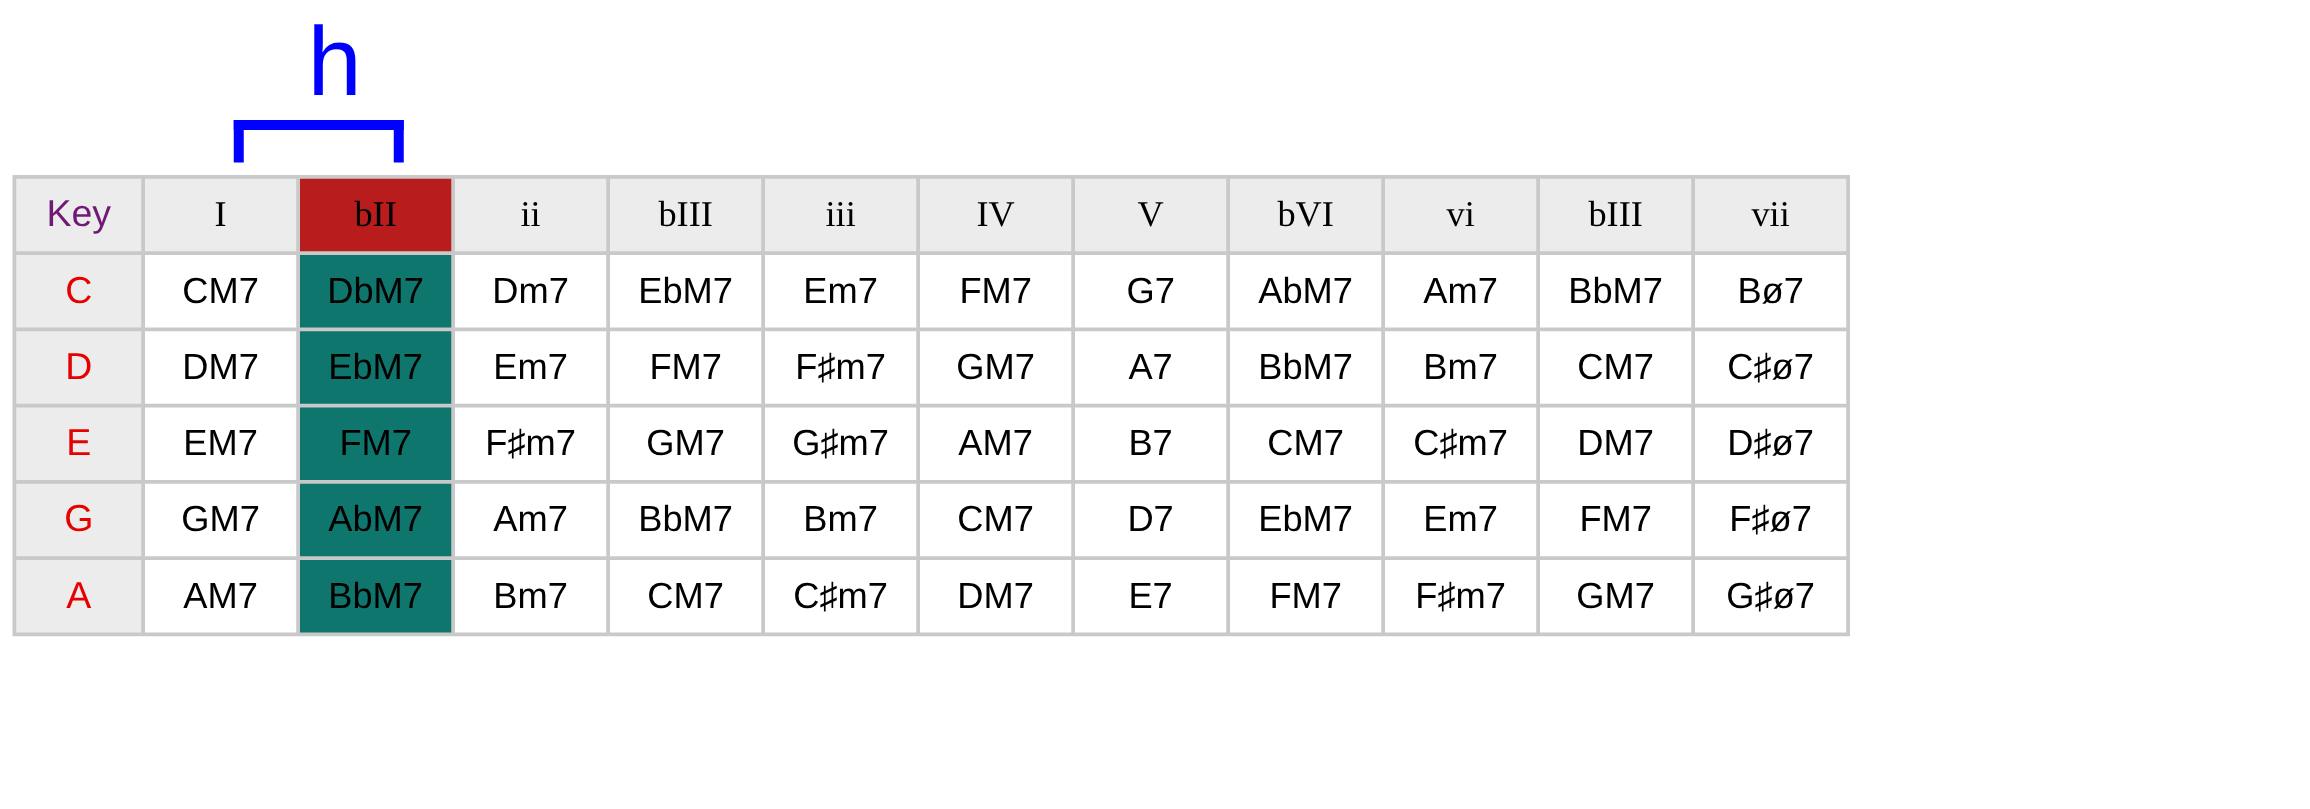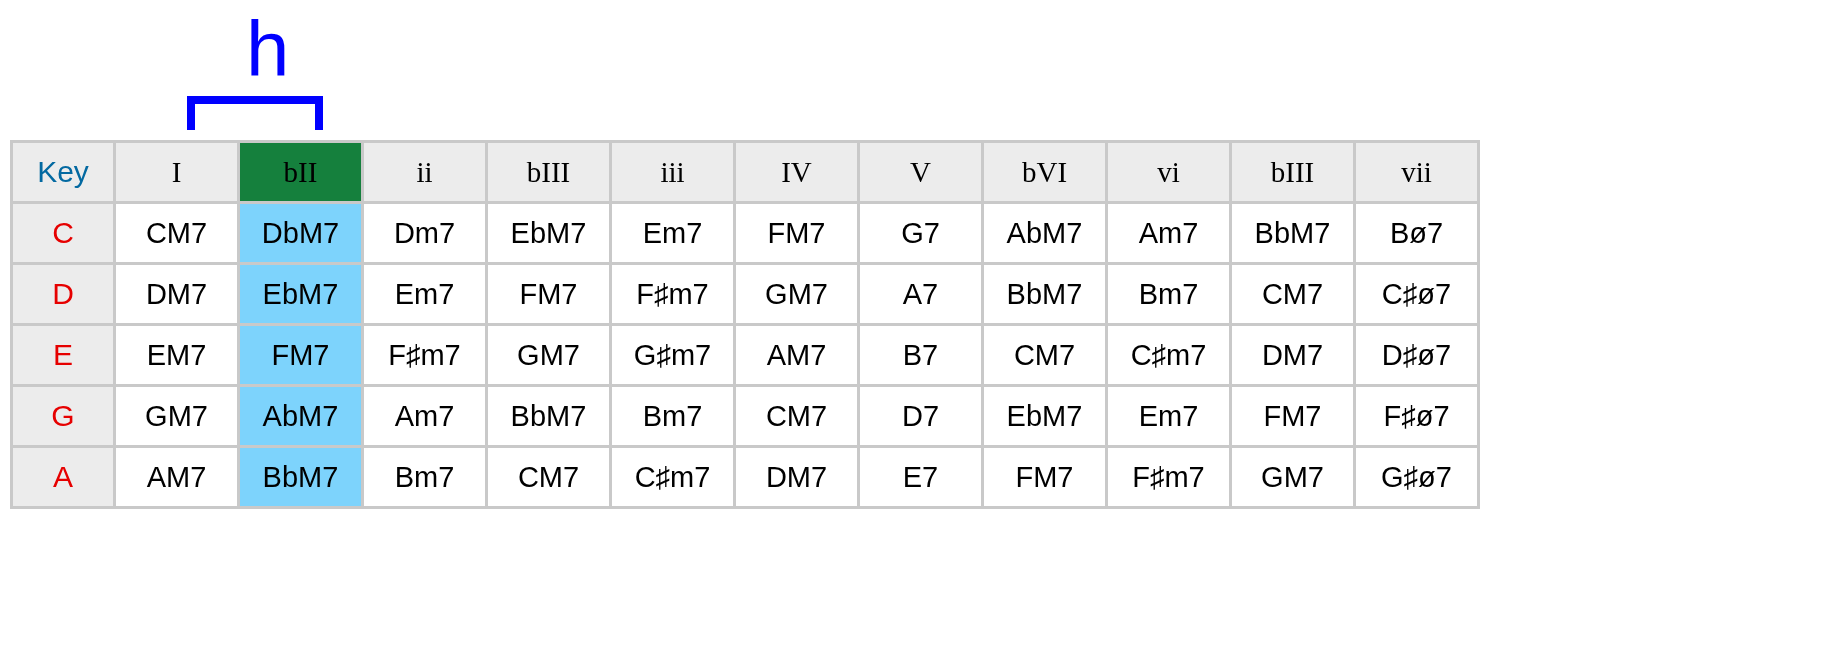--- a/index.html
+++ b/index.html
@@ -51,29 +51,29 @@
       font-family: Georgia, 'Times New Roman', serif;
       font-weight: 400;
     }
     .row-head {
       background: #ececec;
       color: #e60000;
       font-family: Arial, Helvetica, sans-serif;
       font-size: 30px;
     }
     .key-header {
-      color: #0369a1;
+      color: #701a75;
       font-family: Arial, Helvetica, sans-serif;
       font-size: 30px;
     }
     .hl {
-      background: #7dd3fc;
+      background: #0f766e;
     }
     th.hl {
-      background: #15803d;
+      background: #b91c1c;
     }
     .col-key { width: 100px; }
     .col-std { width: 121px; }
   </style>
 </head>
 <body>
 
 <div class="annotation-wrap">
   <div class="annotation-label" style="left:236px; top:0px;">h</div>
   <div class="annotation-bracket" style="left:177px; top:86px; width:136px; height:34px;"></div>

